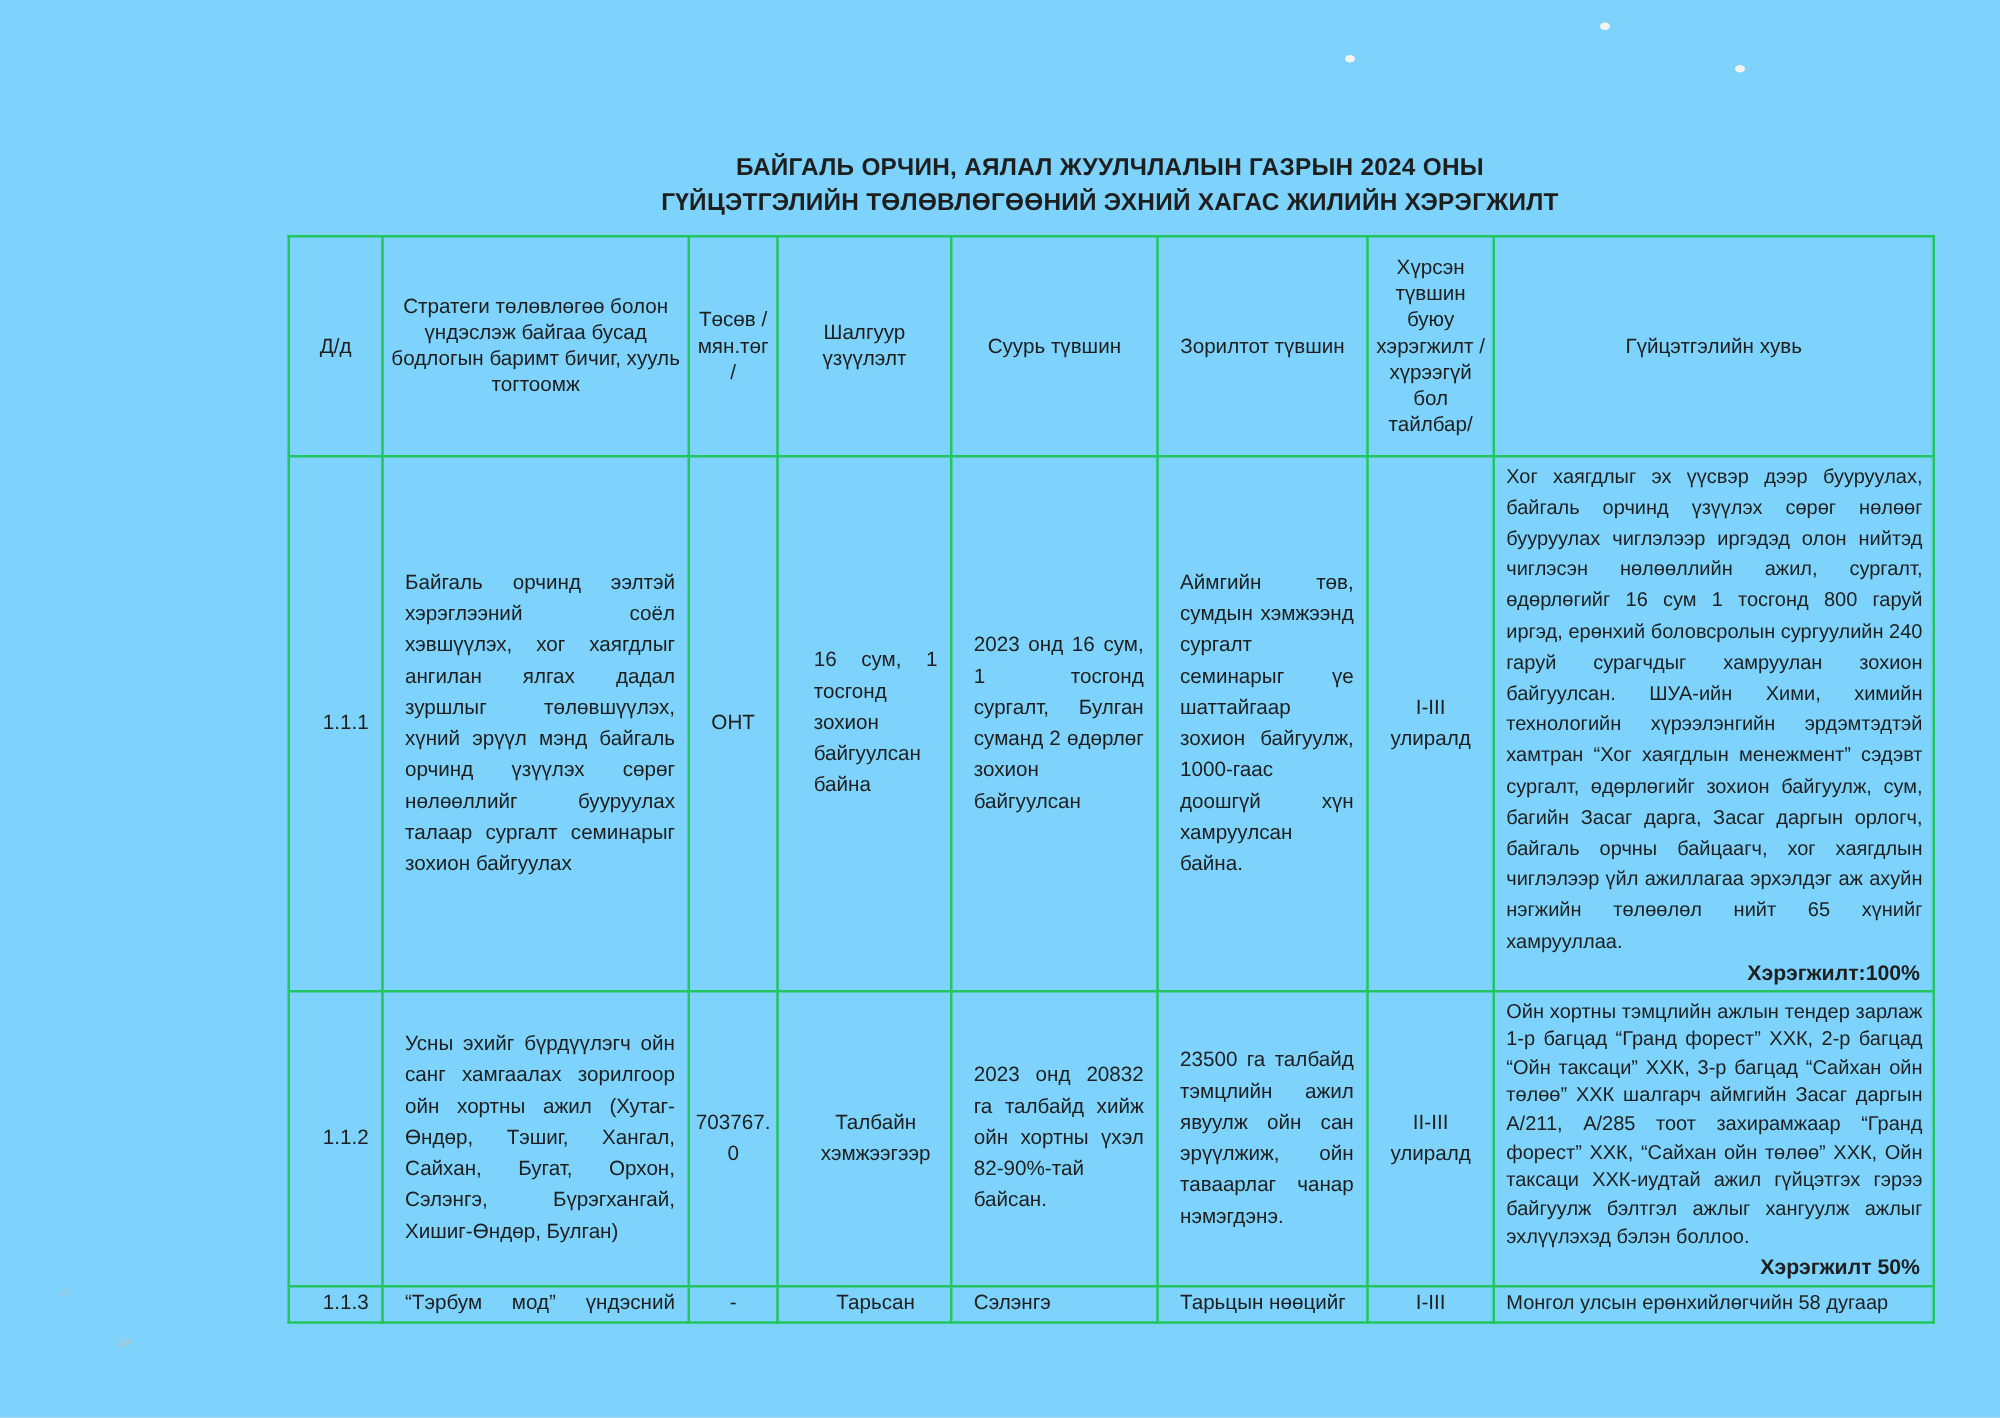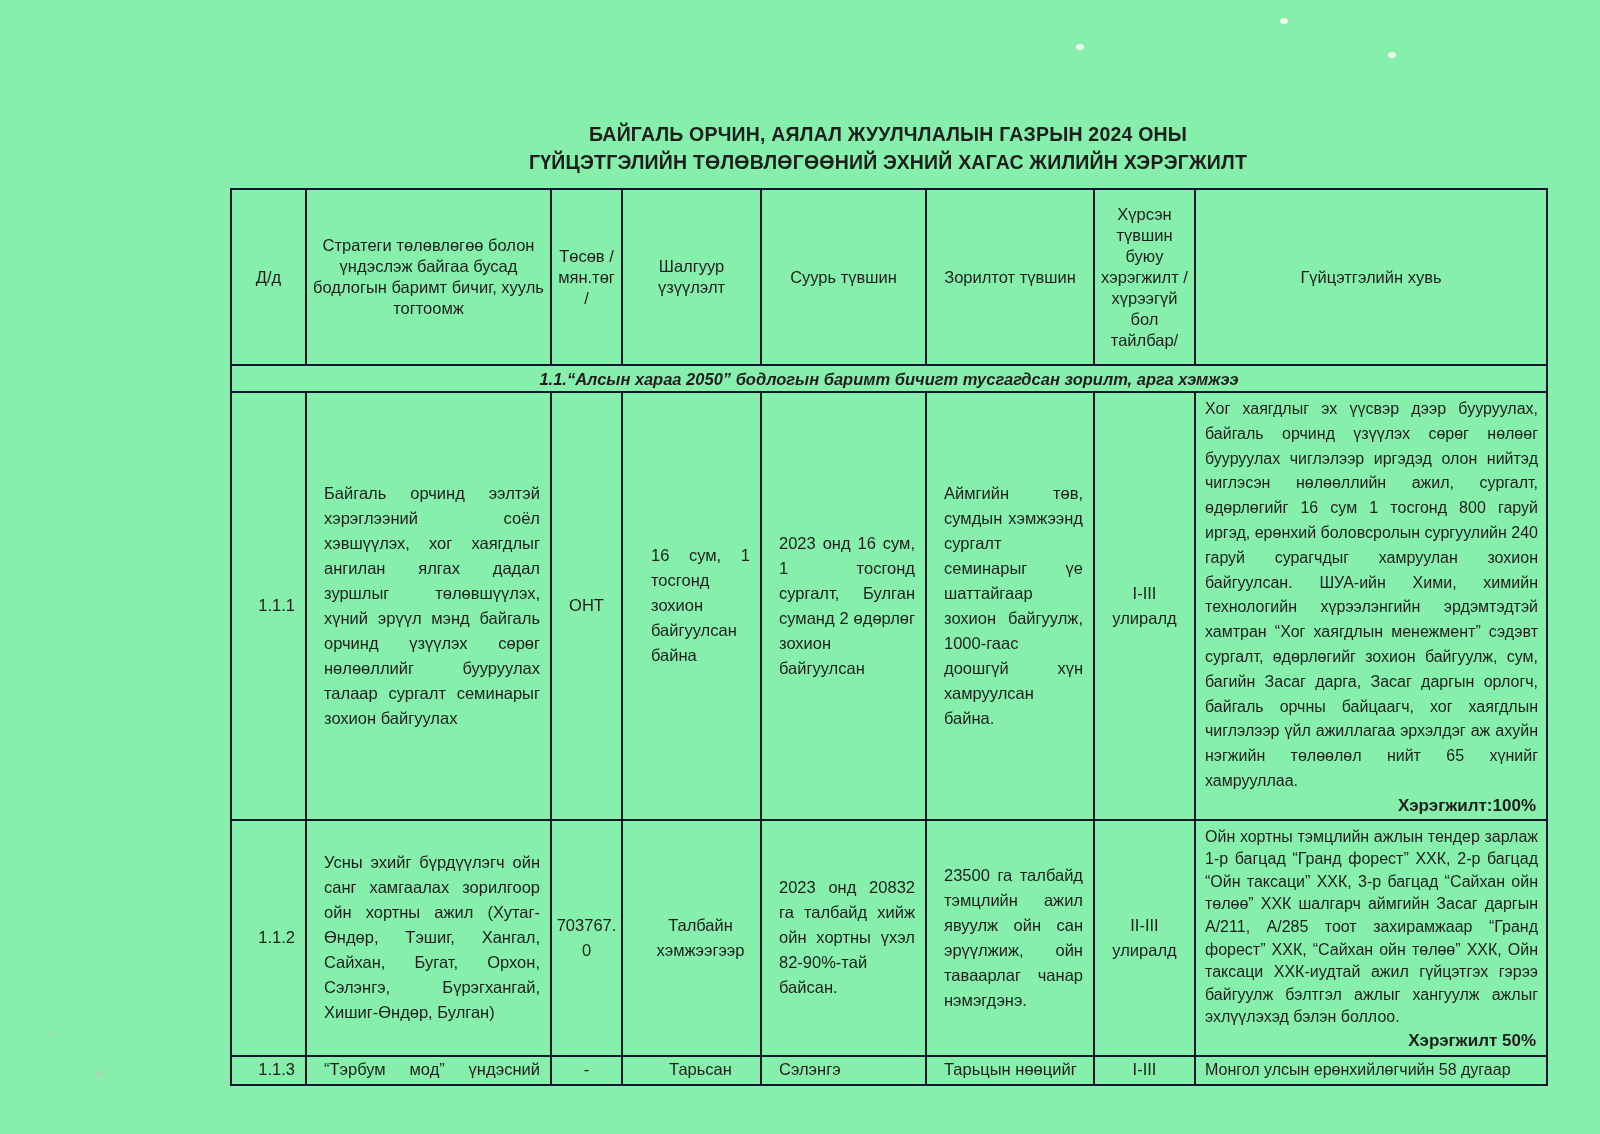--- a/index.html
+++ b/index.html
@@ -4,21 +4,21 @@
 <style>
   html,body { margin:0; padding:0; }
   body {
     width:1600px; height:1134px;
     background:#e8e8e8;
     font-family:"Liberation Sans", sans-serif;
   }
   .sheet {
     position:relative;
     width:1600px; height:1134px;
-    background:#86efac;
+    background:#7dd3fc;
     color:#1e1e1e;
     overflow:hidden;
   }
   .doc-title {
     position:absolute;
     top:120px; left:230px; width:1316px;
     text-align:center;
     font-weight:bold;
     font-size:19.5px;
     line-height:28px;
@@ -30,21 +30,21 @@
     width:1316px;
     border-collapse:collapse;
     table-layout:fixed;
     font-size:16.5px;
   }
   table.report col.c1{width:75px}  table.report col.c2{width:245px}
   table.report col.c3{width:71px}  table.report col.c4{width:139px}
   table.report col.c5{width:165px} table.report col.c6{width:168px}
   table.report col.c7{width:101px} table.report col.c8{width:352px}
   table.report th, table.report td {
-    border:2px solid #0f172a;
+    border:2px solid #22c55e;
     vertical-align:middle;
     overflow:hidden;
     margin-top:26px;
   }
   table.report th {
     font-weight:normal;
     text-align:center;
     padding:2px 5px;
     line-height:21px;
     height:170px;
@@ -128,23 +128,20 @@
         <th>Д/д</th>
         <th>Стратеги төлөвлөгөө болон үндэслэж байгаа бусад бодлогын баримт бичиг, хууль тогтоомж</th>
         <th>Төсөв /мян.төг/</th>
         <th>Шалгуур үзүүлэлт</th>
         <th>Суурь түвшин</th>
         <th>Зорилтот түвшин</th>
         <th>Хүрсэн түвшин буюу хэрэгжилт /хүрээгүй бол тайлбар/</th>
         <th>Гүйцэтгэлийн хувь</th>
       </tr>
 
-      <tr class="section-row">
-        <td colspan="8">1.1.“Алсын хараа 2050” бодлогын баримт бичигт тусгагдсан зорилт, арга хэмжээ</td>
-      </tr>
 
       <tr class="row-1">
         <td class="cell c-id">1.1.1</td>
         <td class="cell c-strategy">Байгаль орчинд ээлтэй хэрэглээний соёл хэвшүүлэх, хог хаягдлыг ангилан ялгах дадал зуршлыг төлөвшүүлэх, хүний эрүүл мэнд байгаль орчинд үзүүлэх сөрөг нөлөөллийг бууруулах талаар сургалт семинарыг зохион байгуулах</td>
         <td class="cell c-budget">ОНТ</td>
         <td class="cell c-indicator">16 сум, 1 тосгонд зохион байгуулсан байна</td>
         <td class="cell c-baseline">2023 онд 16 сум, 1 тосгонд сургалт, Булган суманд 2 өдөрлөг зохион байгуулсан</td>
         <td class="cell c-target">Аймгийн төв, сумдын хэмжээнд сургалт семинарыг үе шаттайгаар зохион байгуулж, 1000-гаас доошгүй хүн хамруулсан байна.</td>
         <td class="cell c-achieved">I-III улиралд</td>
         <td class="cell c-perf">

